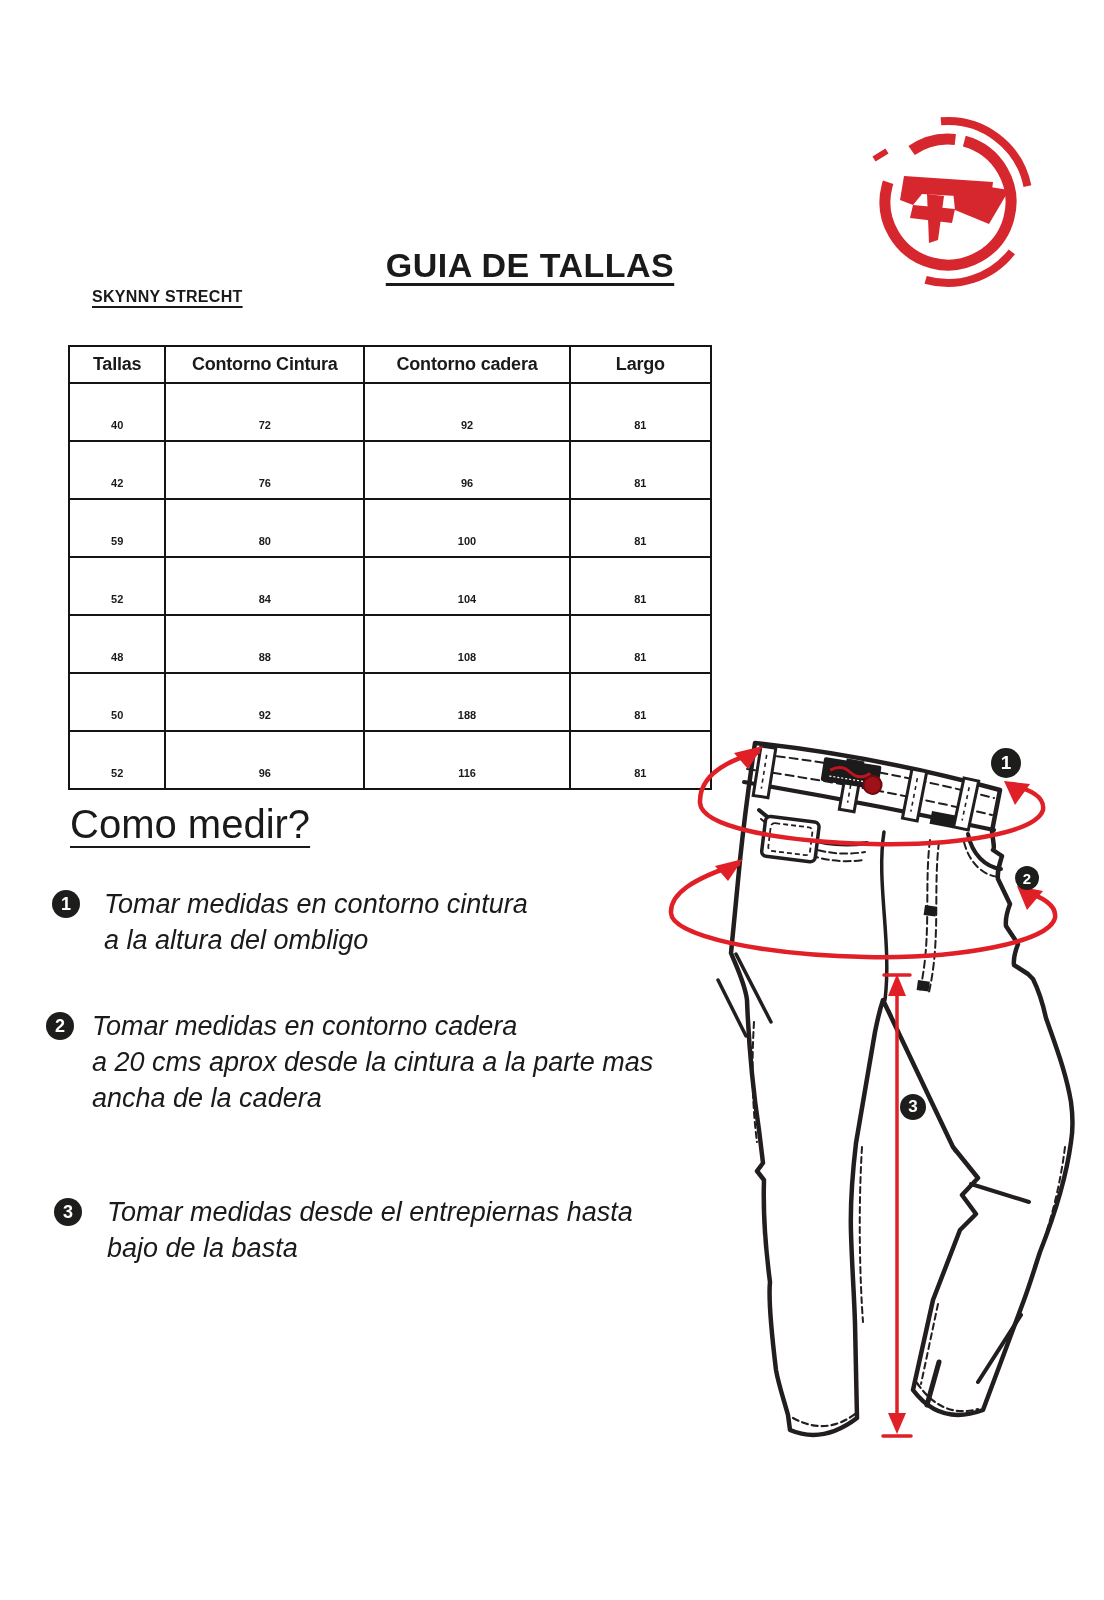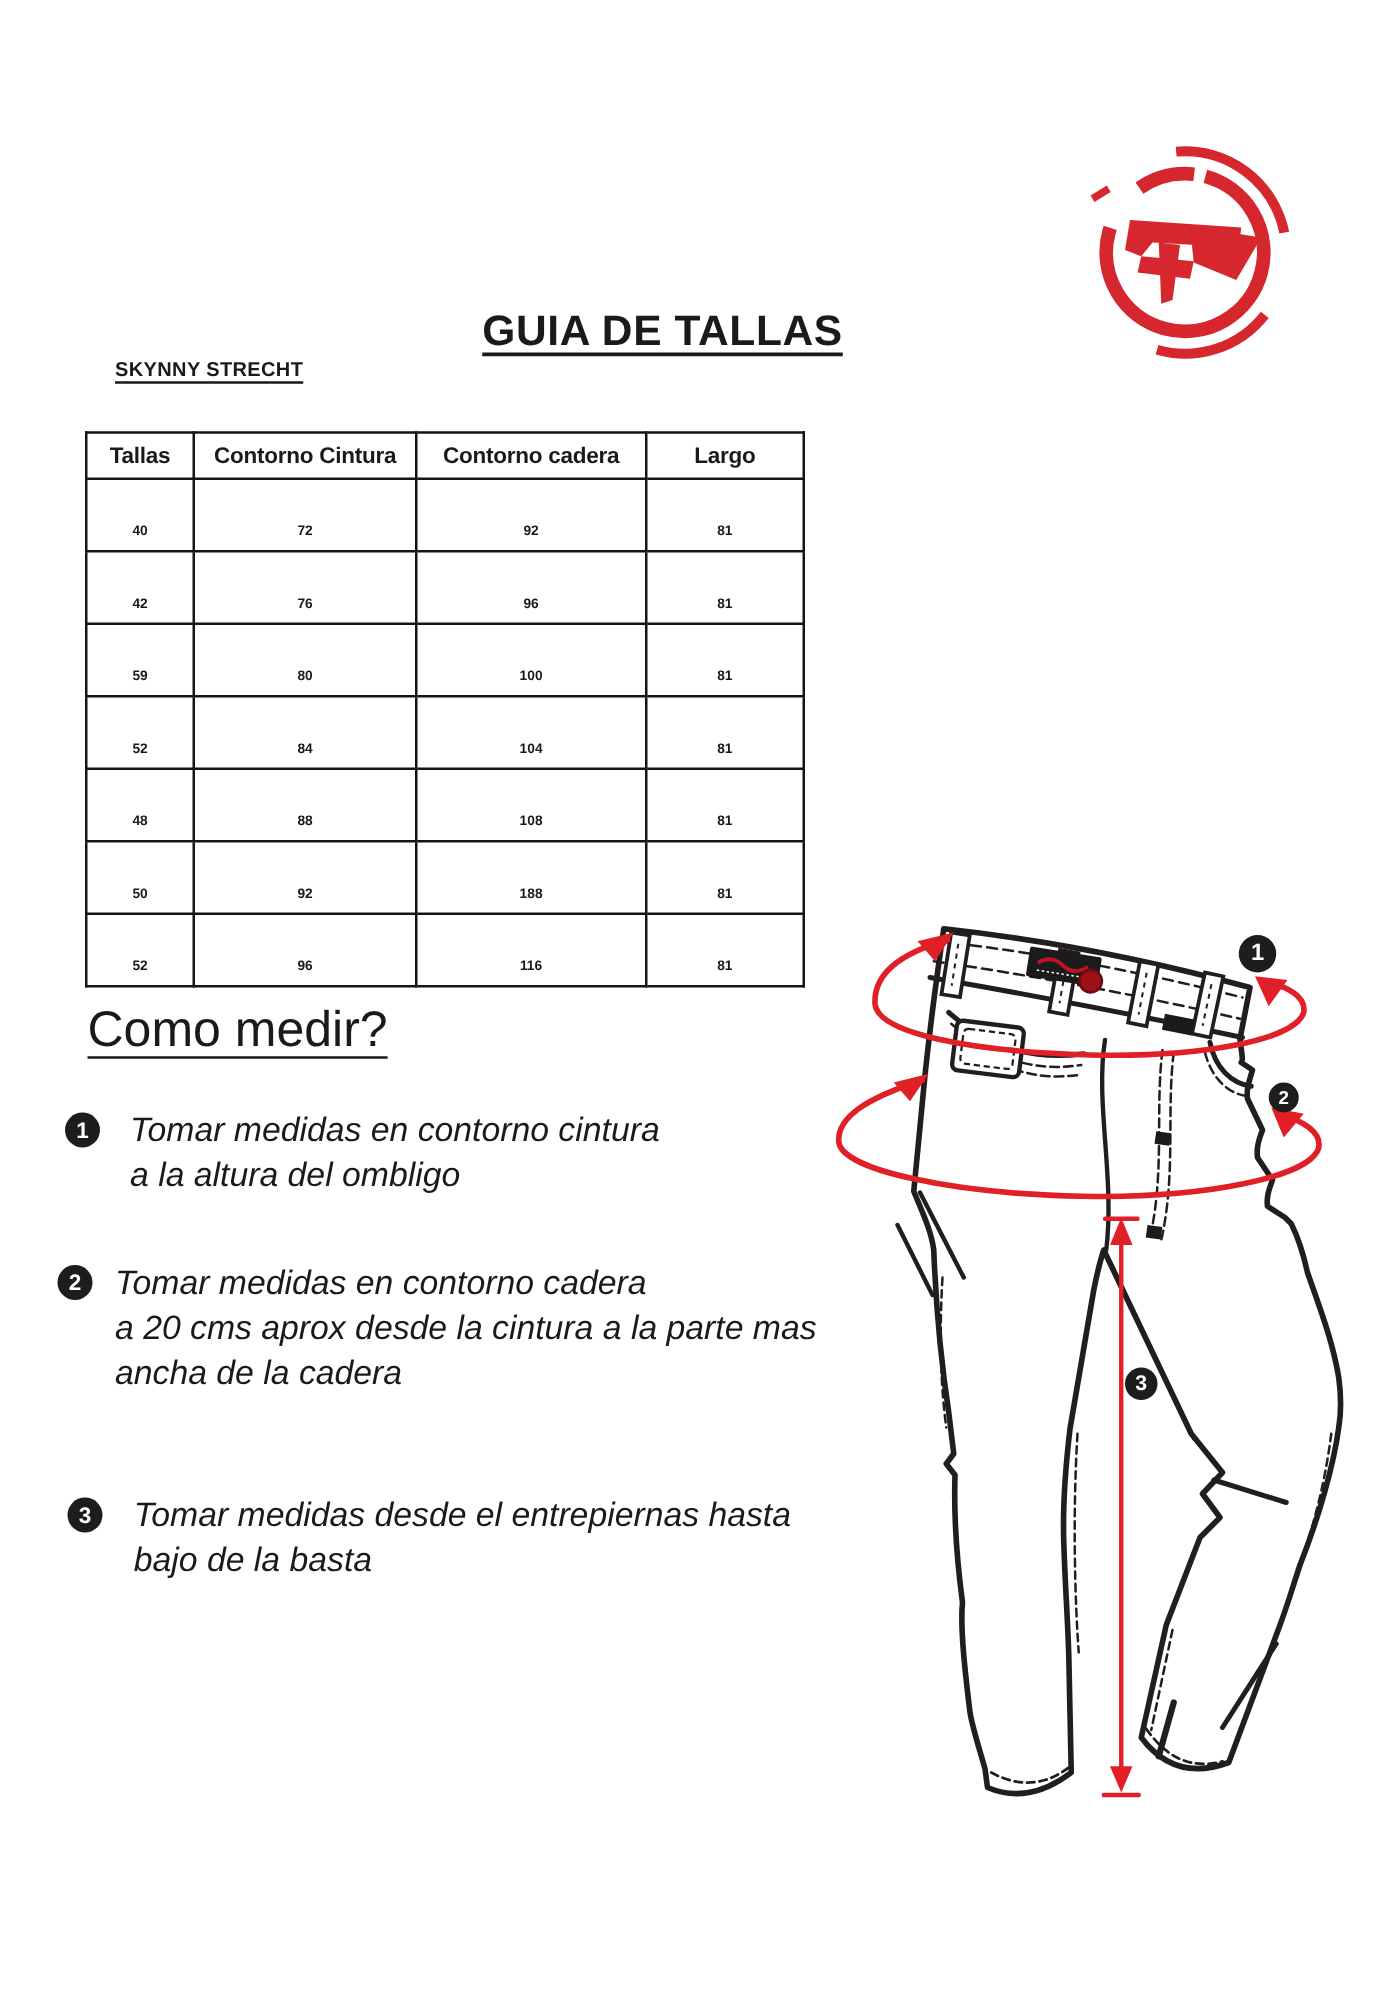--- a/index.html
+++ b/index.html
@@ -13,21 +13,21 @@
     font-size:34px;font-weight:bold;letter-spacing:.5px;
   }
   .title span{text-decoration:underline;text-decoration-thickness:3px;text-underline-offset:6px;}
   .subtitle{
     position:absolute;left:72px;top:288px;font-size:16px;font-weight:bold;
     letter-spacing:.3px;text-decoration:underline;text-decoration-thickness:2px;text-underline-offset:4px;margin-left:20px;
   }
   .logo-svg{position:absolute;left:856px;top:102px;width:190px;height:196px;}
   
   .size-table{
-    position:absolute;left:68px;top:345px;width:576px;
+    position:absolute;left:68px;top:345px;width:644px;
     border-collapse:collapse;table-layout:fixed;
   }
   .size-table th,.size-table td{border:2px solid #141414;text-align:center;}
   .size-table th{height:33px;font-size:18px;font-weight:bold;vertical-align:middle;letter-spacing:-.2px;}
   .size-table td{height:46px;font-size:11px;font-weight:bold;vertical-align:bottom;padding-bottom:9px;}
   
   .como-heading{
     position:absolute;left:70px;top:802px;font-size:40px;
     text-decoration:underline;text-decoration-thickness:2px;text-underline-offset:8px;
   }

